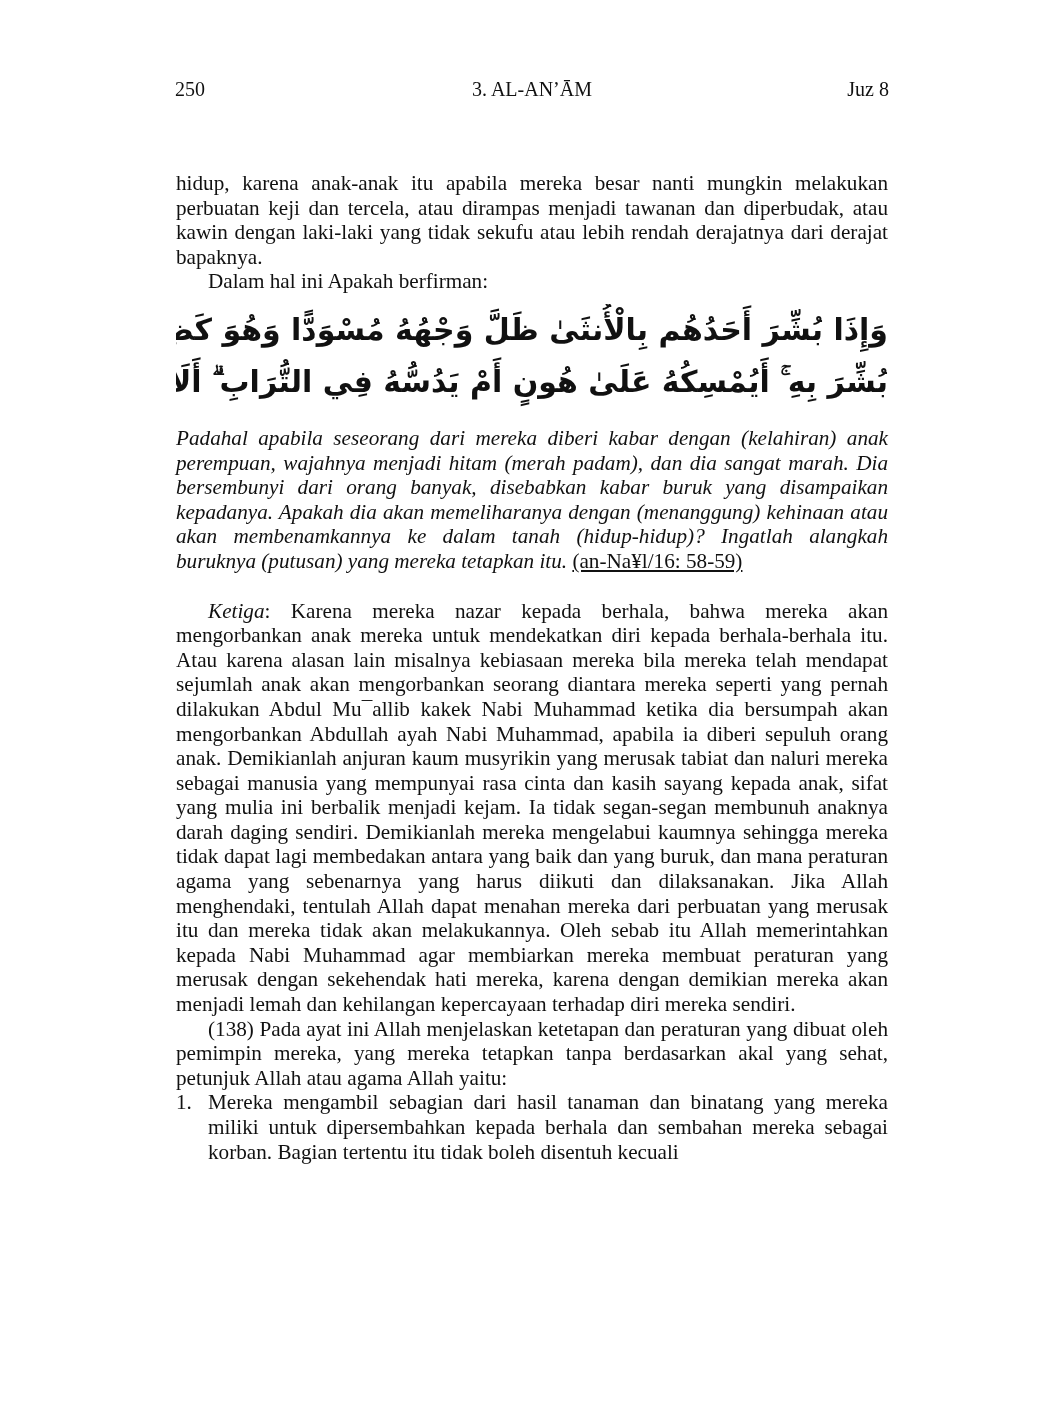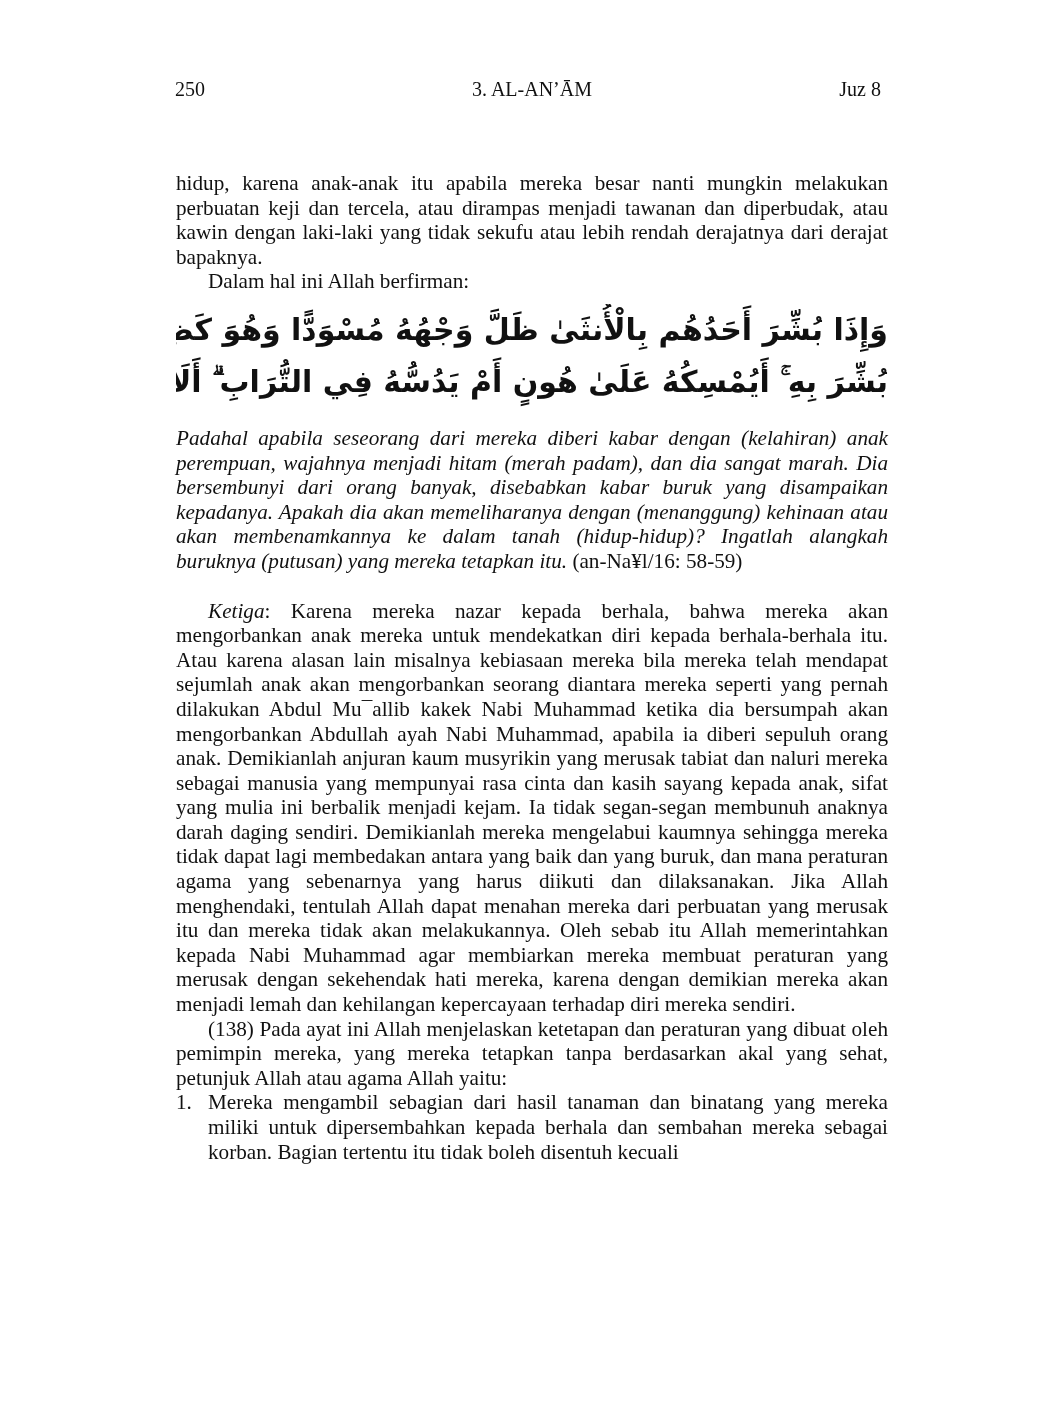--- a/index.html
+++ b/index.html
@@ -3,50 +3,50 @@
   <meta charset="utf-8">
   <style>
     html, body { margin: 0; padding: 0; background: #ffffff; }
     body { width: 1063px; height: 1417px; position: relative; overflow: hidden;
            font-family: "Liberation Serif", "DejaVu Serif", serif; color: #111; }
     .page { position: absolute; left: 0; top: 0; width: 1063px; height: 1417px; background: #fff; }
     .header { position: absolute; top: 76px; left: 175px; width: 714px; height: 26px;
               font-size: 20px; line-height: 26px; }
     .header .pno { position: absolute; left: 0; top: 0; }
     .header .title { position: absolute; left: 0; right: 0; text-align: center; top: 0; }
-    .header .juz { position: absolute; right: 8px; top: 0; }
+    .header .juz { position: absolute; right: 0; top: 0; }
     .body { position: absolute; left: 176px; top: 171px; width: 712px;
             font-size: 21.2px; line-height: 24.6px; }
     .p { margin: 0; text-align: justify; text-align-last: left; }
     .p.indent { text-indent: 32px; }
     .arabic { margin: 10px 0 10px 0; height: 112px; direction: rtl; text-align: justify;
               font-family: "DejaVu Sans", sans-serif; font-size: 30px; line-height: 52px;
               font-weight: bold; color: #111; text-align-last: justify; }
     .arabic .line { display: block; white-space: nowrap; overflow: hidden; text-align: justify; text-align-last: justify; }
     .trans { font-style: italic; margin: 0; text-align: justify; text-align-last: left; }
-    .trans .ref { font-style: normal; }
+    .trans .ref { font-style: normal; text-decoration: underline; }
     .gap { height: 25px; }
     .em { font-style: italic; }
     .list { margin: 0; padding: 0; list-style: none; }
     .list li { position: relative; padding-left: 32px; text-align: justify; }
     .list li .num { position: absolute; left: 0; top: 0; }
   </style>
 </head>
 <body>
 
 <div class="page">
   <div class="header">
     <span class="pno">250</span>
     <span class="title">3. AL-AN’ĀM</span>
     <span class="juz">Juz 8</span>
   </div>
 
   <div class="body">
     <p class="p">hidup, karena anak-anak itu apabila mereka besar nanti mungkin melakukan perbuatan keji dan tercela, atau dirampas menjadi tawanan dan diperbudak, atau kawin dengan laki-laki yang tidak sekufu atau lebih rendah derajatnya dari derajat bapaknya.</p>
-    <p class="p indent">Dalam hal ini Allah berfirman:</p>
+    <p class="p indent">Dalam hal ini Apakah berfirman:</p>
 
     <div class="arabic">
       <span class="line">
         <span>وَإِذَا بُشِّرَ أَحَدُهُم بِالْأُنثَىٰ ظَلَّ وَجْهُهُ مُسْوَدًّا وَهُوَ كَظِيمٌ ۝ يَتَوَارَىٰ مِنَ الْقَوْمِ مِن سُوءِ مَا</span>
       </span>
       <span class="line">
         <span>بُشِّرَ بِهِ ۚ أَيُمْسِكُهُ عَلَىٰ هُونٍ أَمْ يَدُسُّهُ فِي التُّرَابِ ۗ أَلَا سَاءَ مَا يَحْكُمُونَ</span>
         
       </span>
     </div>

